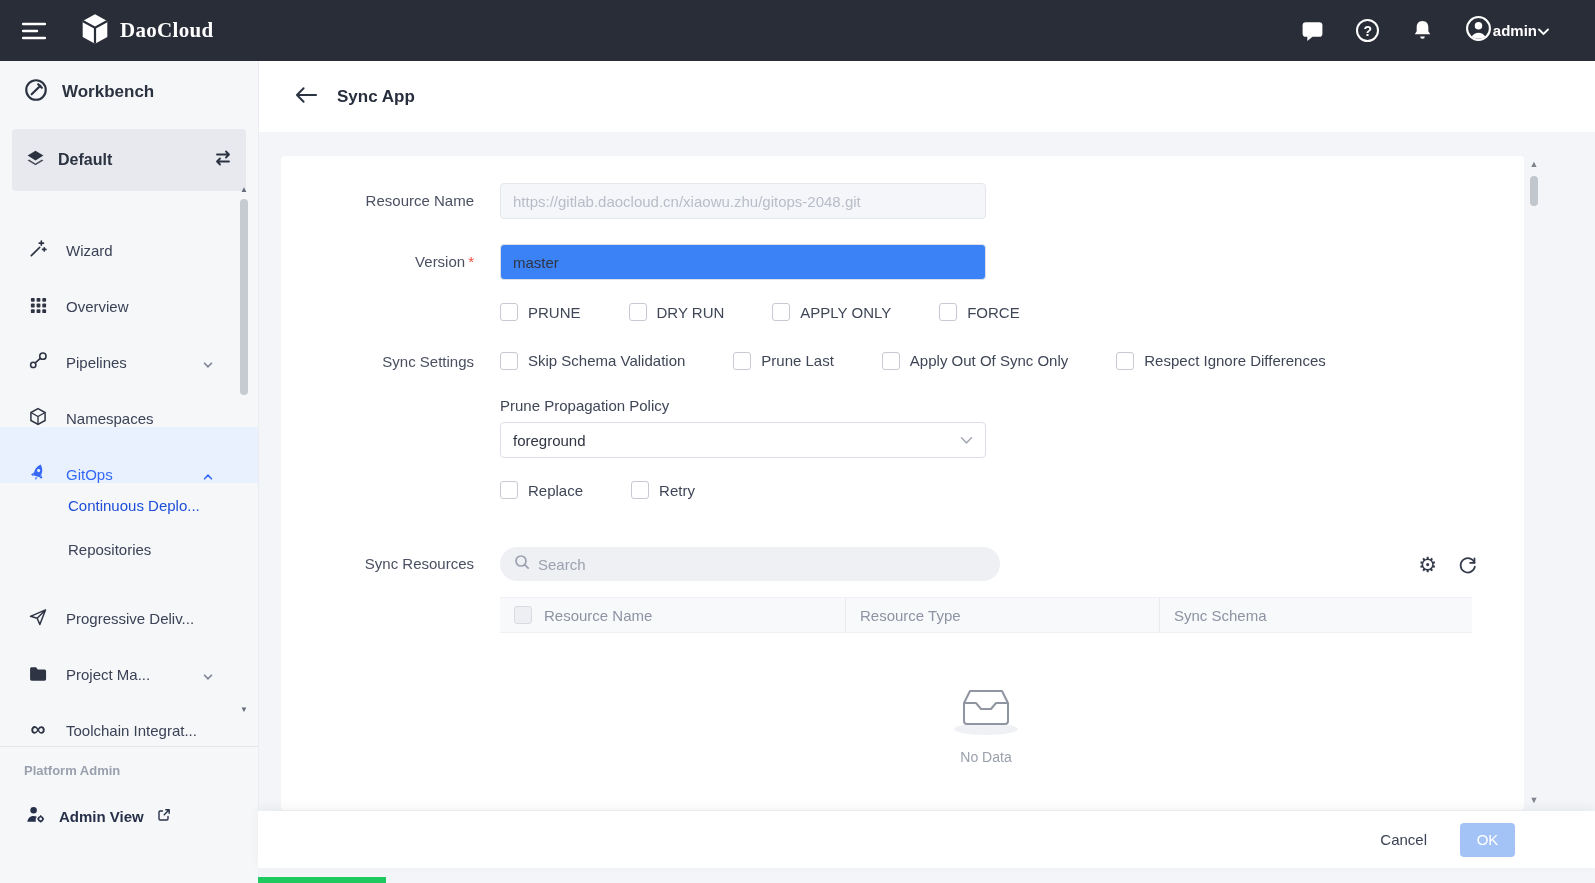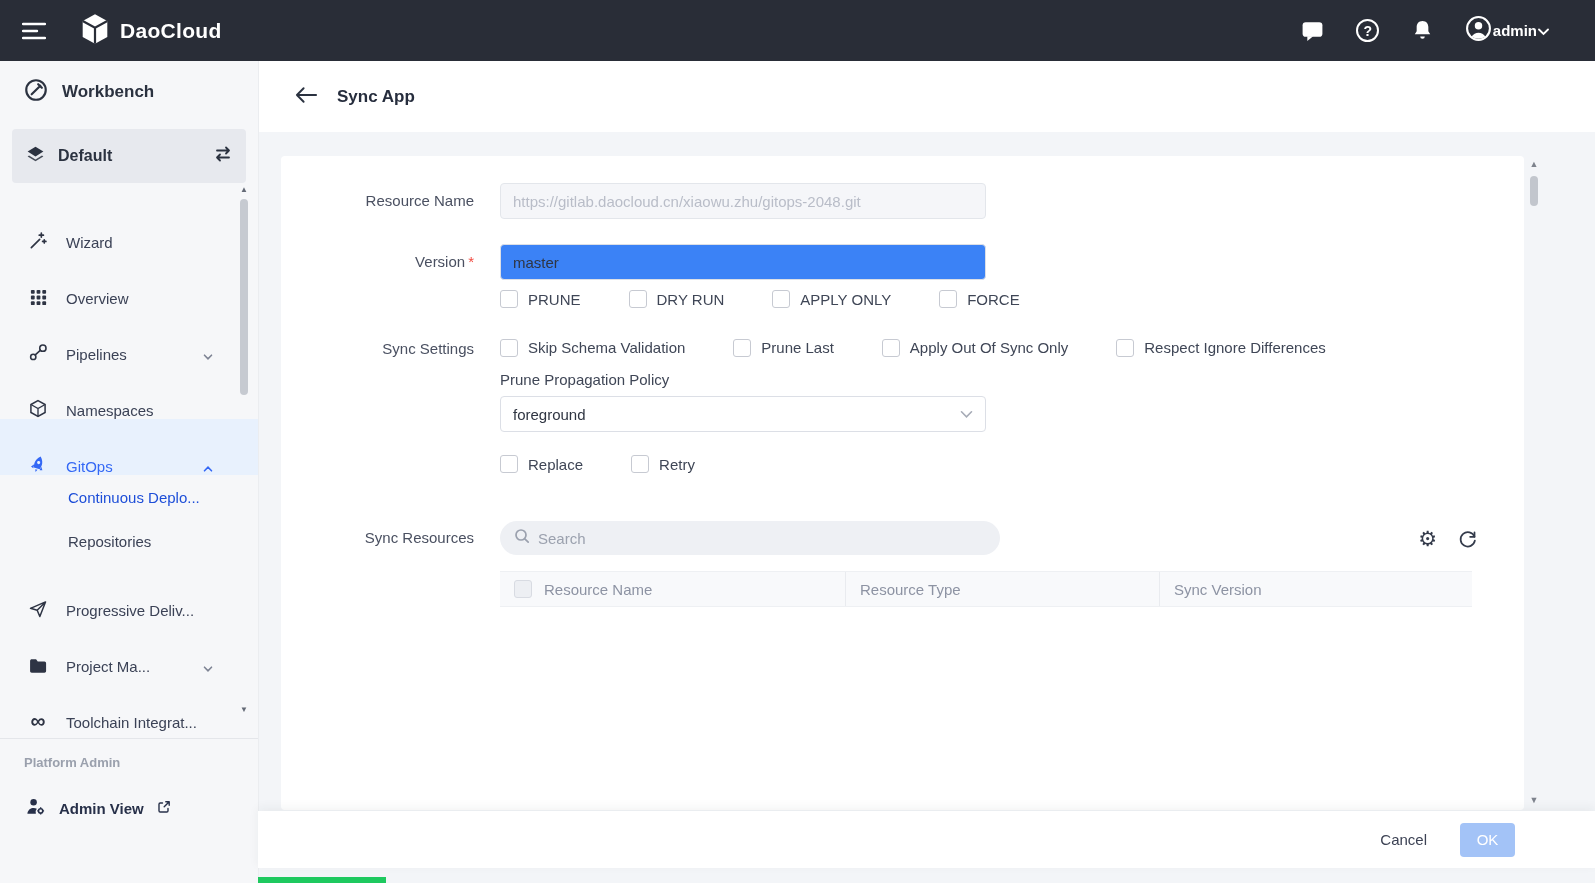--- a/index.html
+++ b/index.html
@@ -4,33 +4,33 @@
 <style>
 *{box-sizing:border-box;margin:0;padding:0;}
 html,body{width:1595px;height:883px;}
 body{position:relative;font-family:"Liberation Sans","DejaVu Sans",sans-serif;background:#f3f5f8;overflow:hidden;color:#2b3240;}
 button{font-family:inherit;}
 [data-interactable="true"]{cursor:pointer;}
 
 
 .topbar{position:absolute;top:0;left:0;right:0;height:61px;background:#292d37;display:flex;align-items:center;color:#fff;z-index:40;}
 .hamburger{margin-left:22px;display:flex;align-items:center;}
-.brand{display:flex;align-items:center;gap:10px;margin-left:34px;}
+.brand{display:flex;align-items:center;gap:10px;margin-left:34px;font-family:Liberation Serif, serif;}
 .brand-name{font-size:21px;font-weight:800;letter-spacing:.3px;}
 .topbar-right{margin-left:auto;display:flex;align-items:center;gap:29px;padding-right:46px;}
 .tb-icon{width:26px;height:26px;display:flex;align-items:center;justify-content:center;}
 .help-circle{width:23px;height:23px;border:2px solid #fff;border-radius:50%;display:flex;align-items:center;justify-content:center;font-size:14px;font-weight:700;}
 .user{display:flex;align-items:center;gap:1px;}
 .user-name{font-size:15px;font-weight:700;}
 
 
 .sidebar{position:absolute;top:61px;left:0;width:258px;bottom:0;background:#f6f7f9;z-index:20;box-shadow:1px 0 0 #ebedf0;}
 .ws-header{display:flex;align-items:center;gap:13px;height:62px;padding-left:23px;color:#2b3240;}
 .ws-title{font-size:17px;font-weight:700;}
-.workspace{margin:6px 12px 0;height:54px;background:#e7e9ee;border-radius:4px;display:flex;align-items:center;gap:12px;padding:0 13px;}
+.workspace{margin:6px 12px 0;height:62px;background:#e7e9ee;border-radius:4px;display:flex;align-items:center;gap:12px;padding:0 13px;}
 .workspace-label{font-size:16px;font-weight:700;color:#2b3240;flex:1;}
 .nav{margin-top:12px;}
 .nav-item{height:56px;display:flex;align-items:flex-end;gap:17px;padding:0 44px 0 27px;font-size:15px;color:#3b4256;}
 .nav-item.active{background:#e8f1fd;color:#3468f5;}
 .nav-item .nav-icon{width:22px;display:flex;justify-content:center;align-items:center;color:#2e3444;}
 .nav-item.active .nav-icon{color:#3468f5;}
 .nav-label{white-space:nowrap;}
 .nav-chevron{margin-left:auto;color:#7e8494;display:flex;}
 .nav-item.active .nav-chevron{color:#3468f5;}
 .nav-sub{height:44px;display:flex;align-items:center;padding-left:68px;font-size:15px;color:#3b4256;}
@@ -331,21 +331,21 @@
 
     <div class="form-row" style="margin-top:25px" data-interactable="false">
       <div class="form-label" data-interactable="false">
         <span data-interactable="false">Version</span><span class="req" data-interactable="false">*</span>
       </div>
       <div class="form-field" data-interactable="false">
         <input class="text-input" data-interactable="true" value="master" style="">
       </div>
     </div>
 
-    <div class="form-row" style="margin-top:10px" data-interactable="false">
+    <div class="form-row" style="margin-top:23px" data-interactable="false">
       <div class="form-label" data-interactable="false"></div>
       <div class="form-field cb-row" data-interactable="false">
         <label class="cb" data-interactable="true">
             <span class="cb-box" data-interactable="true"></span>
             <span class="cb-label" data-interactable="false">PRUNE</span>
           </label>
         <label class="cb" data-interactable="true">
             <span class="cb-box" data-interactable="true"></span>
             <span class="cb-label" data-interactable="false">DRY RUN</span>
           </label>
@@ -375,21 +375,21 @@
             <span class="cb-box" data-interactable="true"></span>
             <span class="cb-label" data-interactable="false">Apply Out Of Sync Only</span>
           </label>
         <label class="cb" data-interactable="true">
             <span class="cb-box" data-interactable="true"></span>
             <span class="cb-label" data-interactable="false">Respect Ignore Differences</span>
           </label>
       </div>
     </div>
 
-    <div class="form-row" style="margin-top:14px" data-interactable="false">
+    <div class="form-row" style="margin-top:27px" data-interactable="false">
       <div class="form-label" data-interactable="false"></div>
       <div class="form-field" data-interactable="false">
         <span class="policy-label" data-interactable="false">Prune Propagation Policy</span>
       </div>
     </div>
 
     <div class="form-row" style="margin-top:7px" data-interactable="false">
       <div class="form-label" data-interactable="false"></div>
       <div class="form-field" data-interactable="false">
         <div class="select" data-interactable="true">
@@ -441,23 +441,31 @@
             </span>
           </div>
         </div>
 
         <div class="table-header" style="margin-top:16px" data-interactable="false">
           <div class="th th-1" data-interactable="false">
             <span class="cb-box header-cb" data-interactable="true"></span>
             <span data-interactable="false">Resource Name</span>
           </div>
           <div class="th th-2" data-interactable="false">Resource Type</div>
-          <div class="th th-3" data-interactable="false">Sync Version</div>
+          <div class="th th-3" data-interactable="false">Sync Schema</div>
         </div>
 
+        <div class="empty" data-interactable="false">
+          <svg width="76" height="60" viewBox="0 0 76 60" data-interactable="false">
+            <ellipse cx="38" cy="52" rx="32" ry="6" fill="#eff1f4"></ellipse>
+            <path d="M16 26 L22 14 H54 L60 26 V44 a3 3 0 0 1 -3 3 H19 a3 3 0 0 1 -3 -3 Z" fill="#fff" stroke="#8f95a1" stroke-width="2" stroke-linejoin="round"></path>
+            <path d="M16 26 H28 L33 32 H43 L48 26 H60" fill="none" stroke="#8f95a1" stroke-width="2" stroke-linejoin="round"></path>
+          </svg>
+          <div class="empty-text" data-interactable="false">No Data</div>
+        </div>
 
       </div>
     </div>
 
   </div>
 </div>
 
 <div class="content-scrollbar" data-interactable="true">
   <span class="sb-arrow" data-interactable="true">▲</span>
   <span class="sb-thumb" data-interactable="true"></span>

